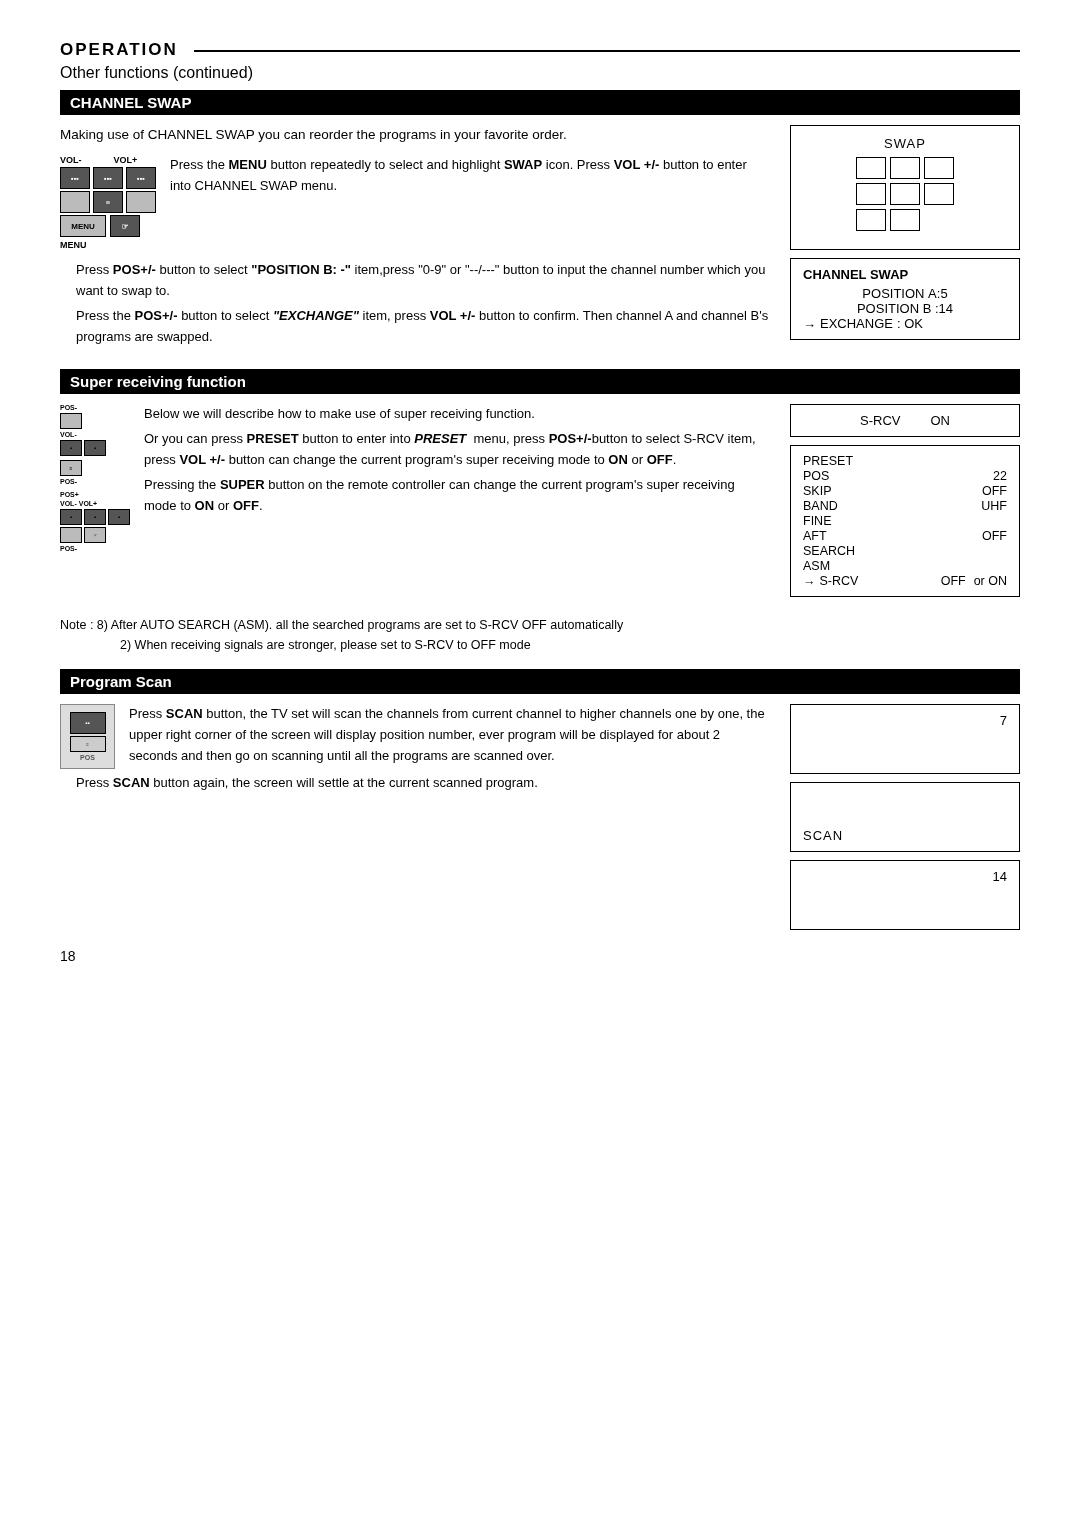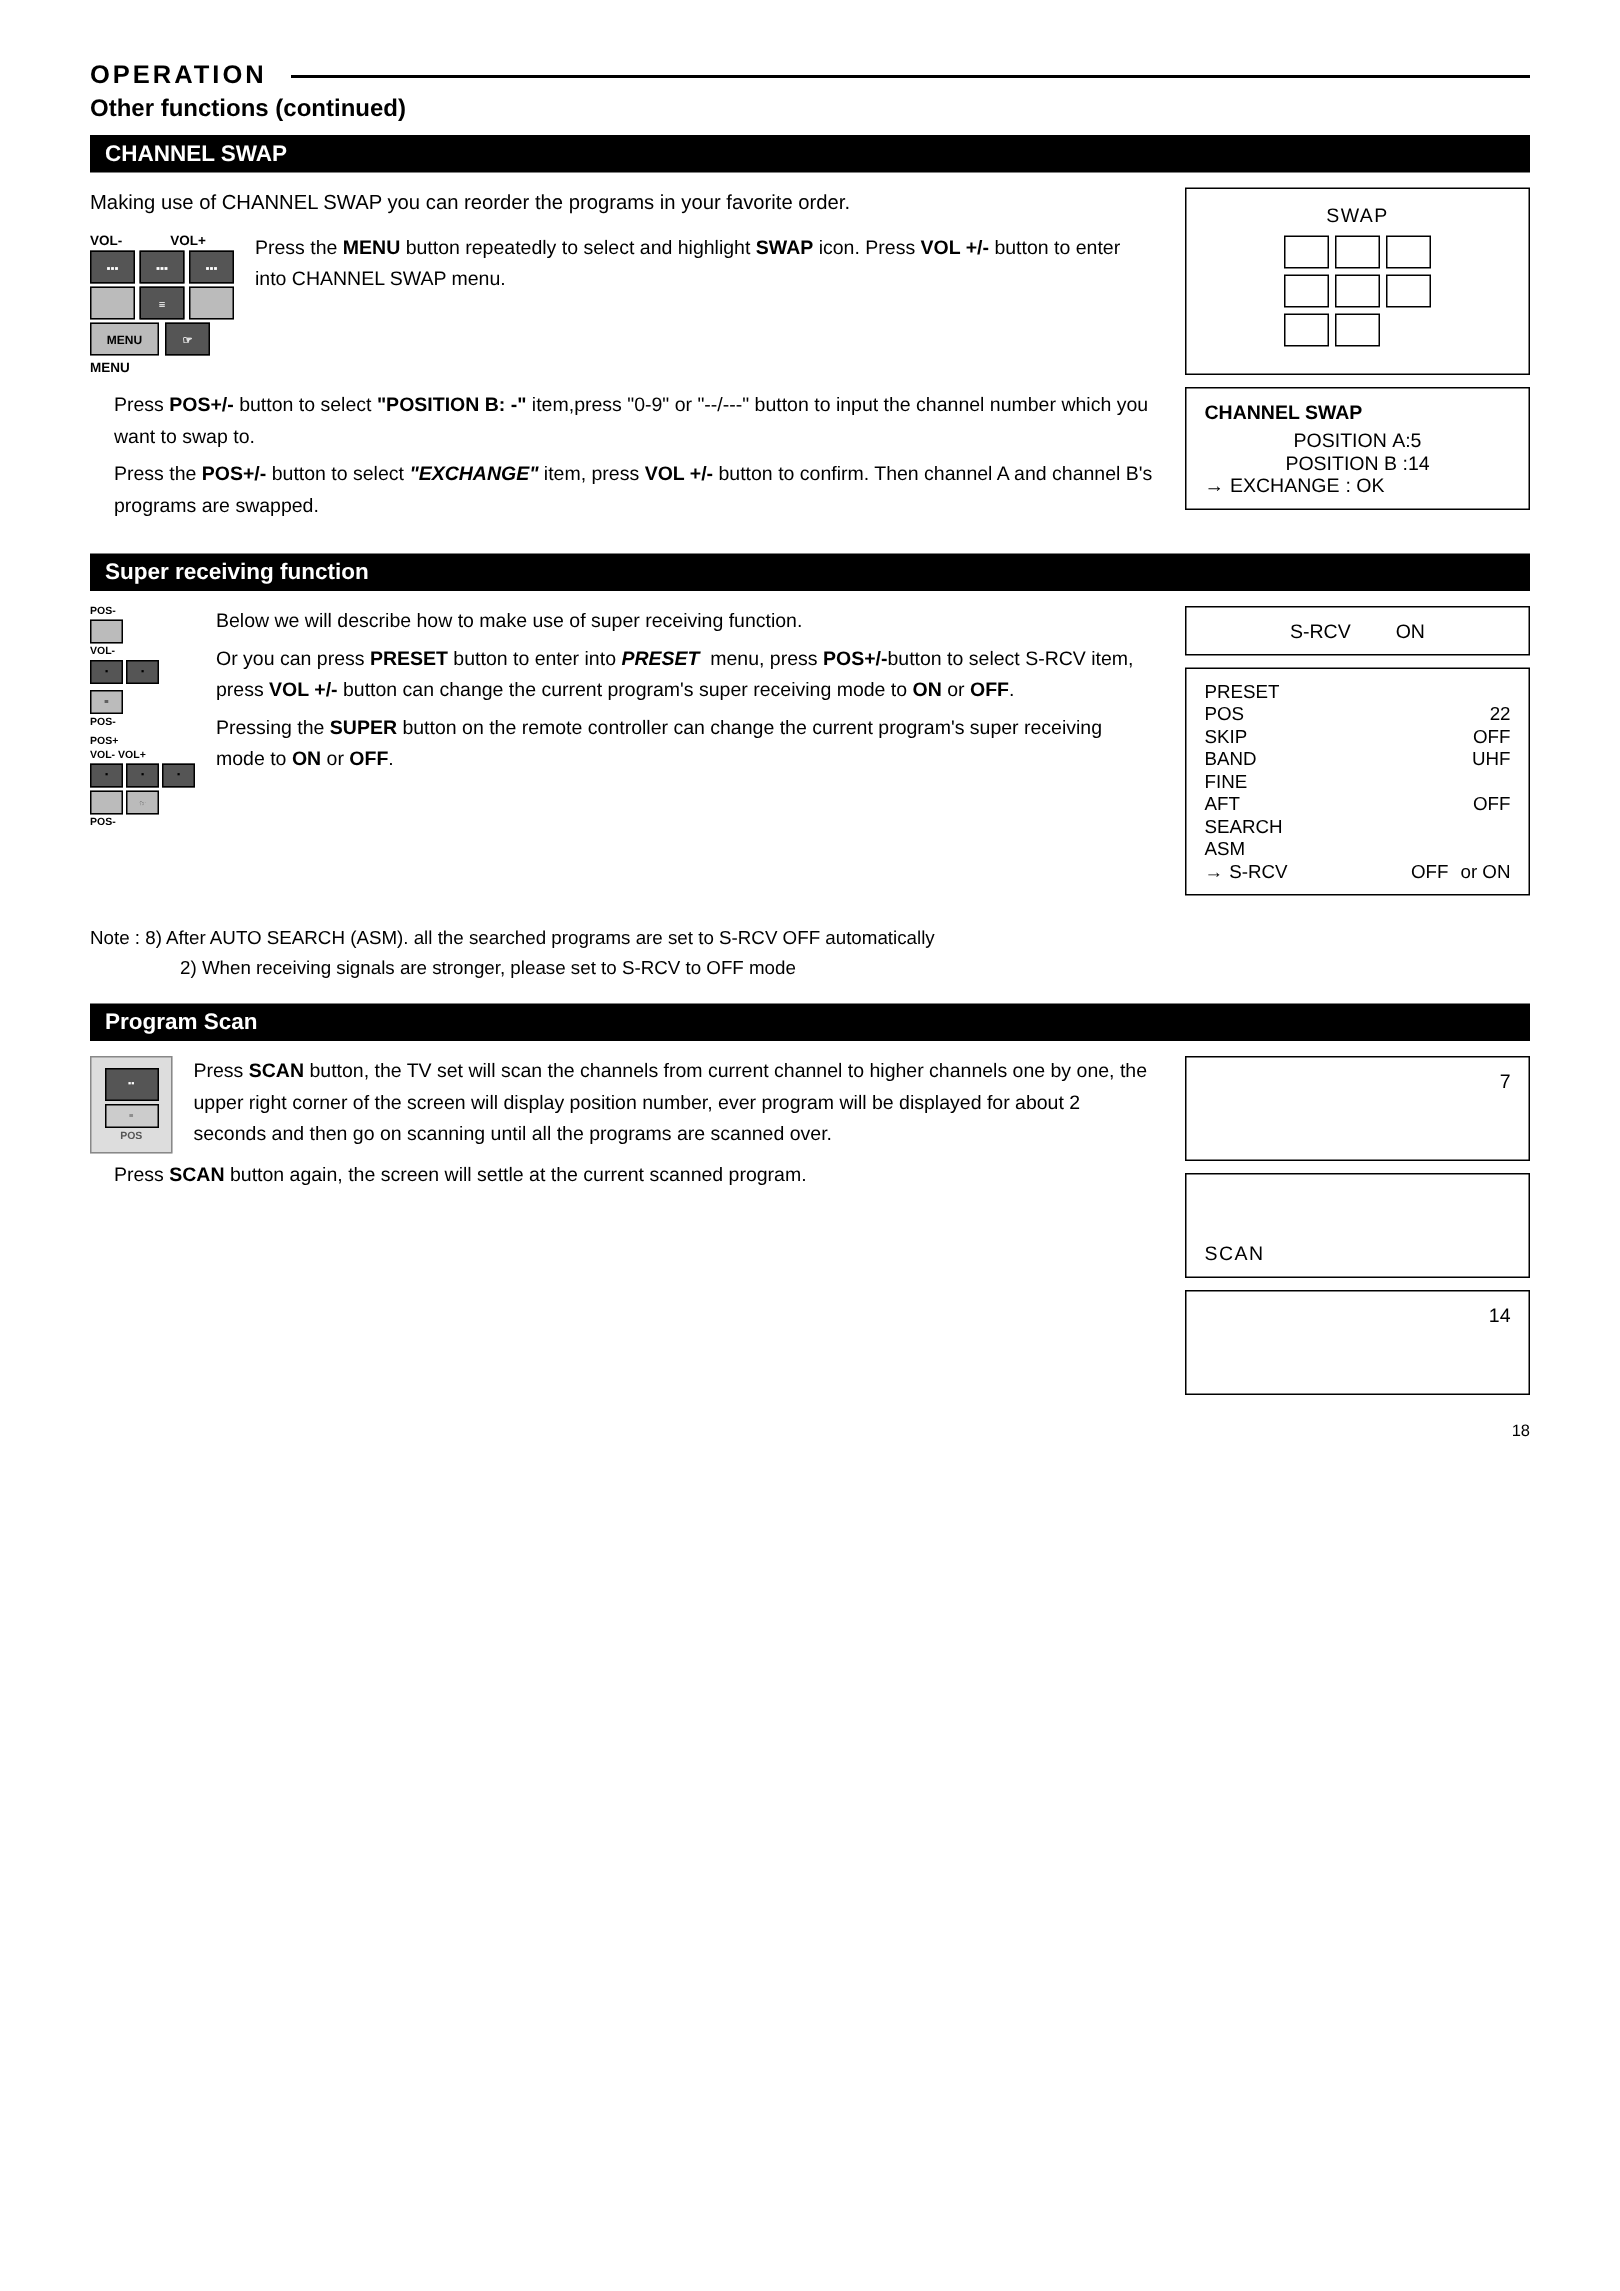--- a/index.html
+++ b/index.html
@@ -28,21 +28,21 @@
       white-space: nowrap;
     }
     .operation-line {
       flex: 1;
       border-top: 2px solid #000;
       margin-top: 2px;
     }
 
     .other-functions-title {
       font-size: 16px;
-      font-weight: bold;
+      font-weight: normal;
       margin-bottom: 8px;
     }
 
     
     .section-header {
       background: #000;
       color: #fff;
       font-size: 15px;
       font-weight: bold;
       padding: 4px 10px;
@@ -201,22 +201,22 @@
       align-items: center;
       justify-content: center;
       font-size: 9px;
       color: #555;
       float: left;
       margin-right: 14px;
     }
 
     
     .page-number {
-      text-align: right;
-      font-size: 11px;
+      text-align: left;
+      font-size: 14px;
     }
 
     .clearfix::after {
       content: '';
       display: table;
       clear: both;
     }
 
     
     .rc-swap-container {

